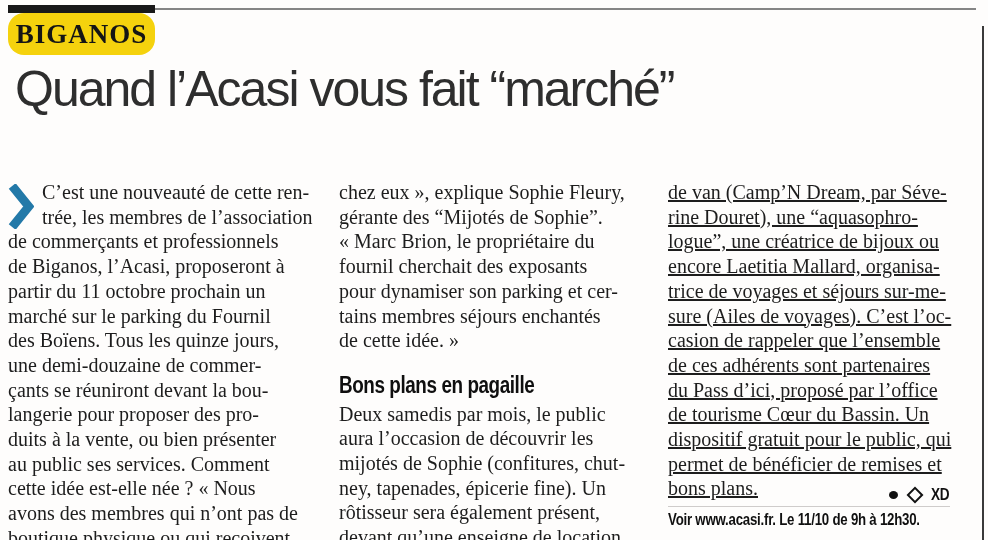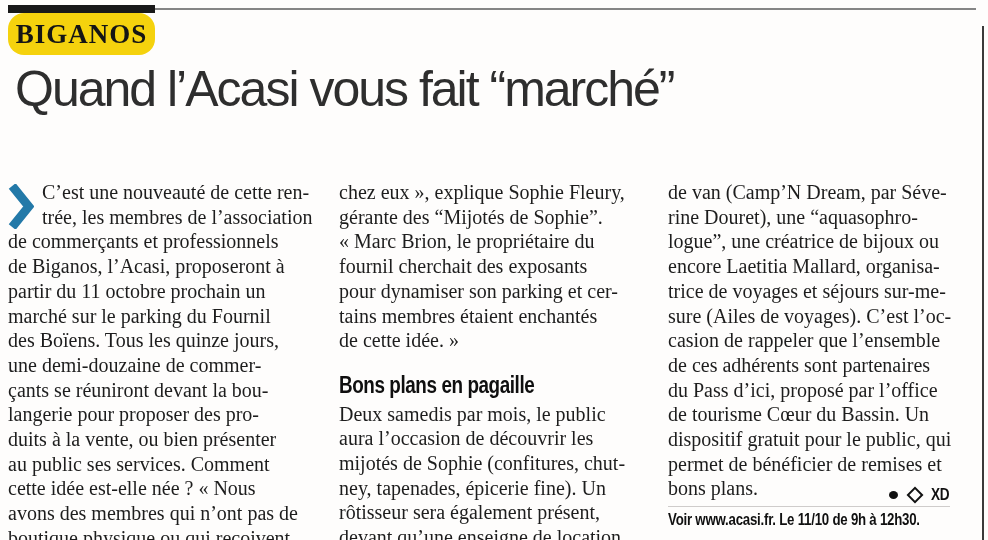--- a/index.html
+++ b/index.html
@@ -19,21 +19,21 @@
     color:#151515;letter-spacing:1px;
   }
   .headline{
     position:absolute;left:15px;top:60px;width:960px;margin:0;
     font-family:"Liberation Sans", sans-serif;font-weight:300;font-size:50px;
     letter-spacing:-2px;color:#2e2e2e;white-space:nowrap;
   }
   .col{position:absolute;top:165px;color:#1d1d1d;font-size:20px;line-height:24.7px;margin-top:15px;}
   .col1{left:8px;width:305px;}
   .col2{left:339px;width:308px;}
-  .col3{left:668px;width:284px;}
+  .col3{left:668px;width:284px;text-decoration:underline;}
   .body-lines{white-space:pre-line;display:block;}
   .chevron{float:left;width:26px;height:45px;margin:4px 8px 0 0;}
   .subhead{
     display:block;margin:20px 0 4px 0;
     font-family:"Liberation Sans", sans-serif;font-weight:700;font-size:23px;
     color:#0f0f0f;letter-spacing:-0.5px;
     transform:scaleX(0.82);transform-origin:left center;white-space:nowrap;
   }
   .sig-row{
     position:absolute;left:668px;top:486px;width:284px;height:18px;
@@ -83,21 +83,21 @@
 avons des membres qui n’ont pas de
 boutique physique ou qui reçoivent</span>
 </div>
 
 <div class="col col2">
   <span class="body-lines">chez eux », explique Sophie Fleury,
 gérante des “Mijotés de Sophie”.
 « Marc Brion, le propriétaire du
 fournil cherchait des exposants
 pour dynamiser son parking et cer-
-tains membres étaient enchantés
+tains membres séjours enchantés
 de cette idée. »</span>
   <span class="subhead">Bons plans en pagaille</span>
   <span class="body-lines">Deux samedis par mois, le public
 aura l’occasion de découvrir les
 mijotés de Sophie (confitures, chut-
 ney, tapenades, épicerie fine). Un
 rôtisseur sera également présent,
 devant qu’une enseigne de location</span>
 </div>
 

